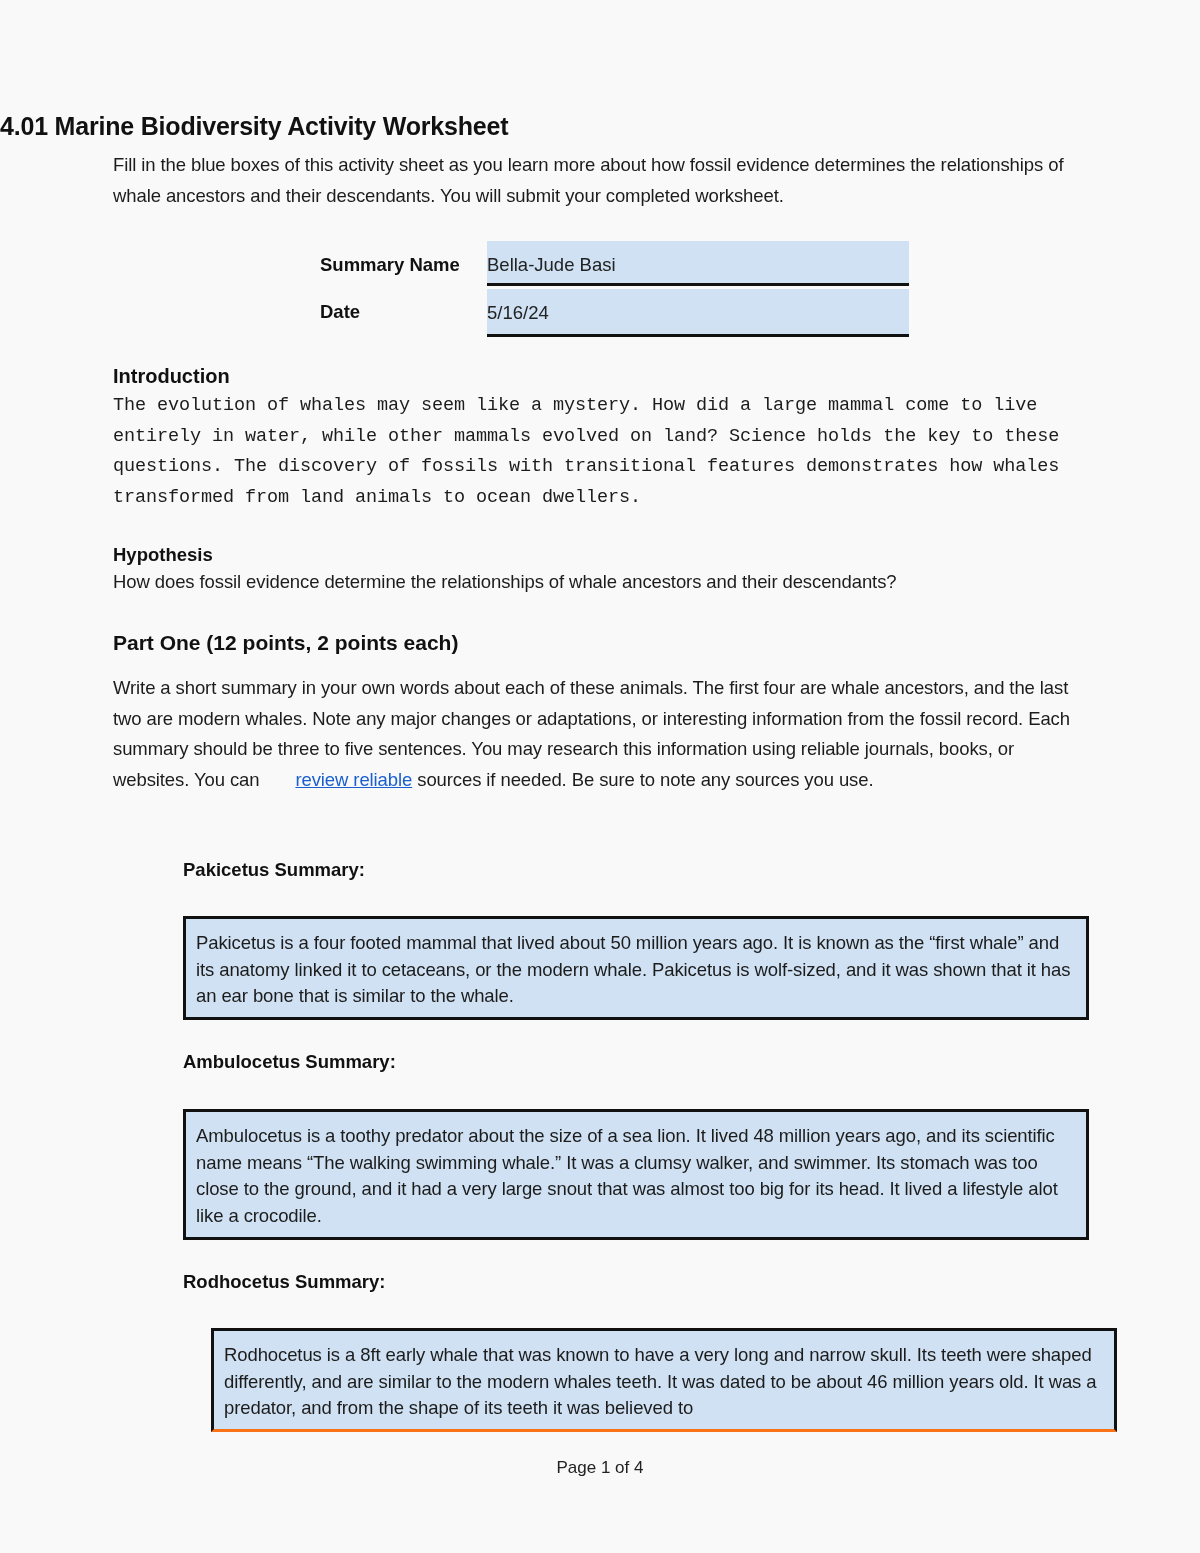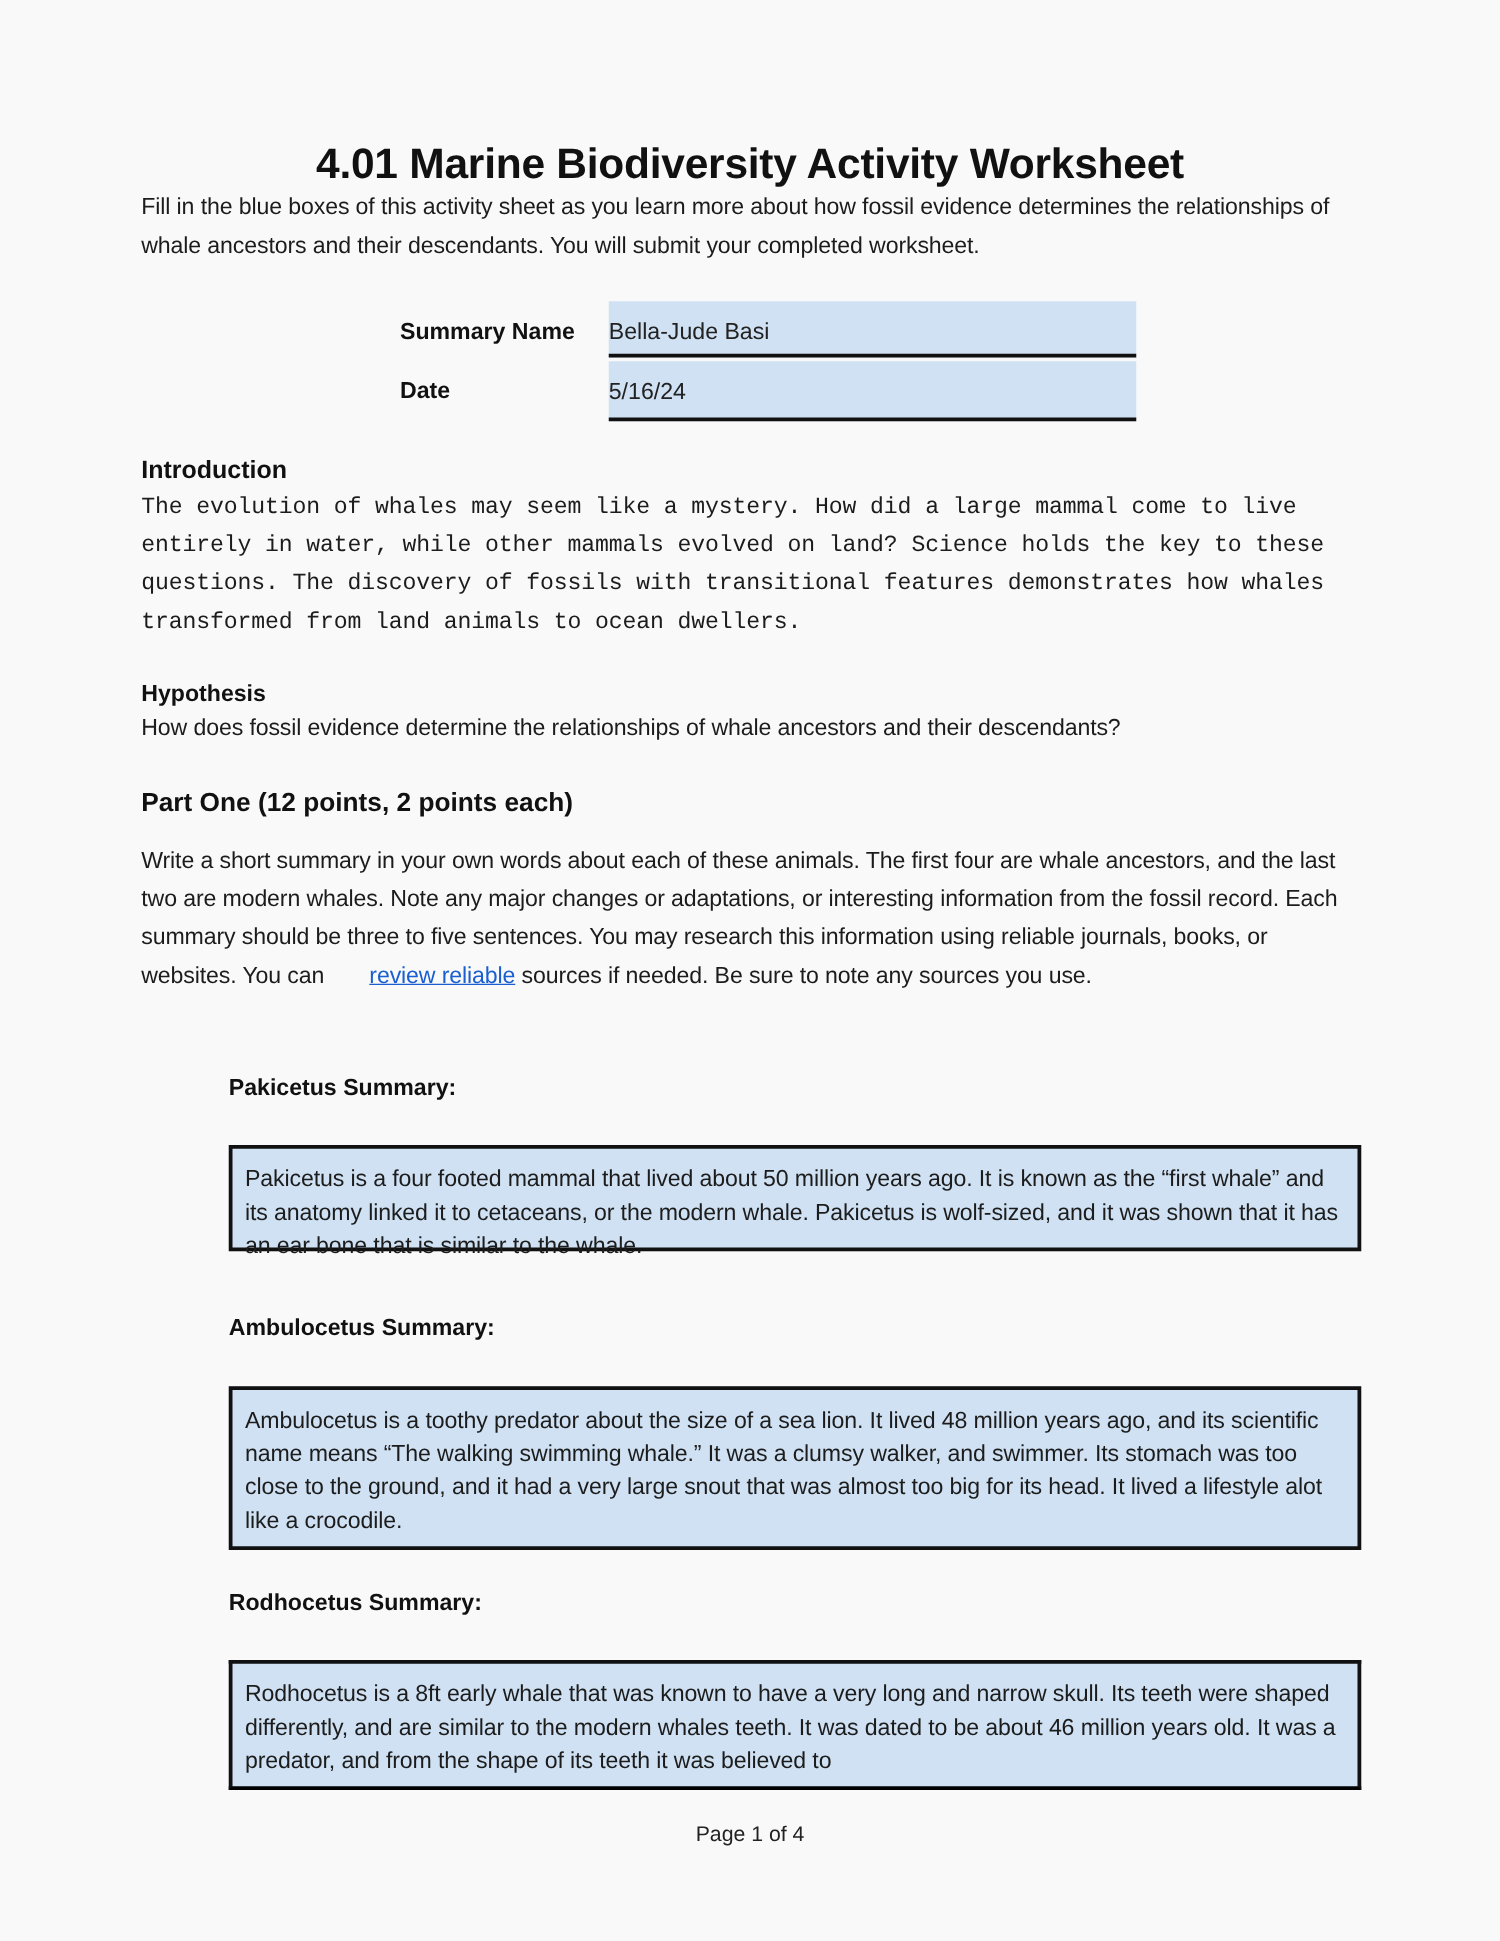--- a/index.html
+++ b/index.html
@@ -6,21 +6,21 @@
   body {
     width: 1200px; height: 1553px; overflow: hidden;
     background: #f9f9f9;
     font-family: "Liberation Sans", "DejaVu Sans", sans-serif;
     color: #1a1a1a;
     position: relative;
   }
   .page { position: absolute; left: 0; top: 0; width: 1200px; height: 1553px; }
   .title {
     position: absolute; left: 0; width: 1200px; top: 112px;
-    text-align: center; font-size: 34px; font-weight: bold; color: #111;
+    text-align: left; font-size: 25px; font-weight: bold; color: #111;
     letter-spacing: -0.2px;
   }
   .para {
     position: absolute; left: 113px; width: 975px;
     font-size: 18.5px; line-height: 30.5px; color: #1c1c1c;
     letter-spacing: -0.1px;
   }
   .intro-text { top: 150px; }
   .info-label {
     position: absolute; left: 320px; font-size: 18.5px; font-weight: bold; color: #111;
@@ -41,21 +41,21 @@
   .sum-label {
     position: absolute; left: 183px; font-size: 18.5px; font-weight: bold; color: #111;
   }
   .sum-box {
     position: absolute; left: 183px; width: 906px;
     background: #cfe1f3; border: 3px solid #111; box-sizing: border-box;
     padding: 11px 10px 0 10px;
     font-size: 18.5px; line-height: 26.5px; color: #1c1c1c;
     letter-spacing: -0.1px;
   }
-  .sum-box.cut { border-bottom: 3px solid #000000; }
+  .sum-box.cut { border-bottom: 3px solid #f97316; margin-left: 28px; }
   .footer {
     position: absolute; top: 1458px; left: 0; width: 1200px; text-align: center;
     font-size: 17px; color: #222;
   }
 </style>
 </head>
 <body>
 
 <div class="page">
 
@@ -74,21 +74,21 @@
 
   <div class="heading h-hyp">Hypothesis</div>
   <div class="para" style="top:567px;">How does fossil evidence determine the relationships of whale ancestors and their descendants?</div>
 
   <div class="heading h-part">Part One (12 points, 2 points each)</div>
   <div class="para" style="top:673px; width:970px;">
     <span>Write a short summary in your own words about each of these animals. The first four are whale ancestors, and the last two are modern whales. Note any major changes or adaptations, or interesting information from the fossil record. Each summary should be three to five sentences. You may research this information using reliable journals, books, or websites. You can </span><a class="link">review reliable</a><span> sources if needed. Be sure to note any sources you use.</span>
   </div>
 
   <div class="sum-label" style="top:859px;">Pakicetus Summary:</div>
-  <div class="sum-box" style="top:916px; height:85px;">Pakicetus is a four footed mammal that lived about 50 million years ago. It is known as the “first whale” and its anatomy linked it to cetaceans, or the modern whale. Pakicetus is wolf-sized, and it was shown that it has an ear bone that is similar to the whale.</div>
+  <div class="sum-box" style="top:916px; height:104px;">Pakicetus is a four footed mammal that lived about 50 million years ago. It is known as the “first whale” and its anatomy linked it to cetaceans, or the modern whale. Pakicetus is wolf-sized, and it was shown that it has an ear bone that is similar to the whale.</div>
 
   <div class="sum-label" style="top:1051px;">Ambulocetus Summary:</div>
   <div class="sum-box" style="top:1109px; height:131px;">Ambulocetus is a toothy predator about the size of a sea lion. It lived 48 million years ago, and its scientific name means “The walking swimming whale.” It was a clumsy walker, and swimmer. Its stomach was too close to the ground, and it had a very large snout that was almost too big for its head. It lived a lifestyle alot like a crocodile.</div>
 
   <div class="sum-label" style="top:1271px;">Rodhocetus Summary:</div>
   <div class="sum-box cut" style="top:1328px; height:104px;">Rodhocetus is a 8ft early whale that was known to have a very long and narrow skull. Its teeth were shaped differently, and are similar to the modern whales teeth. It was dated to be about 46 million years old. It was a predator, and from the shape of its teeth it was believed to</div>
 
   <div class="footer">Page 1 of 4</div>
 </div>
 

